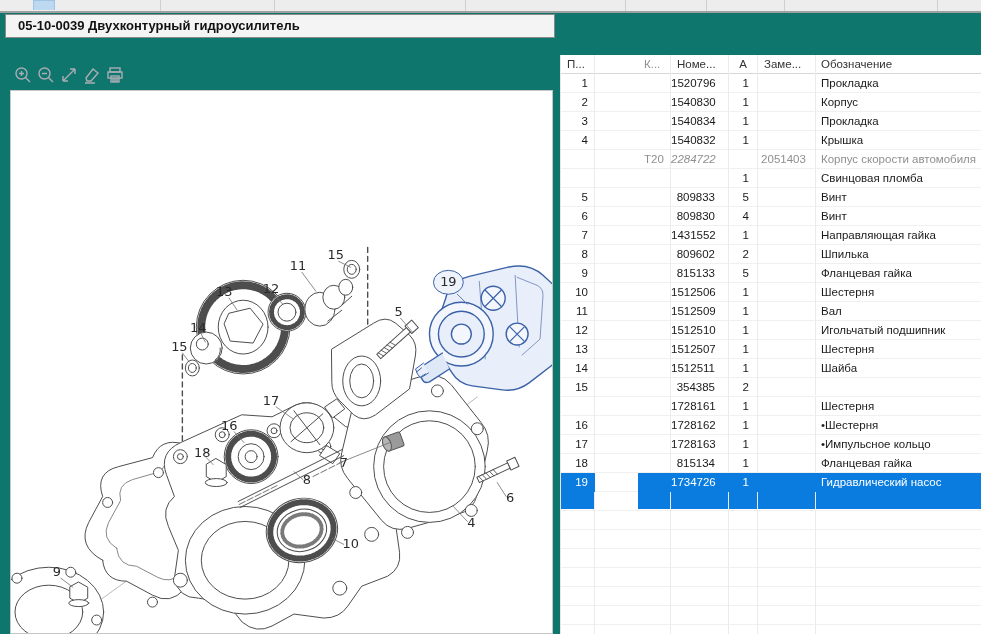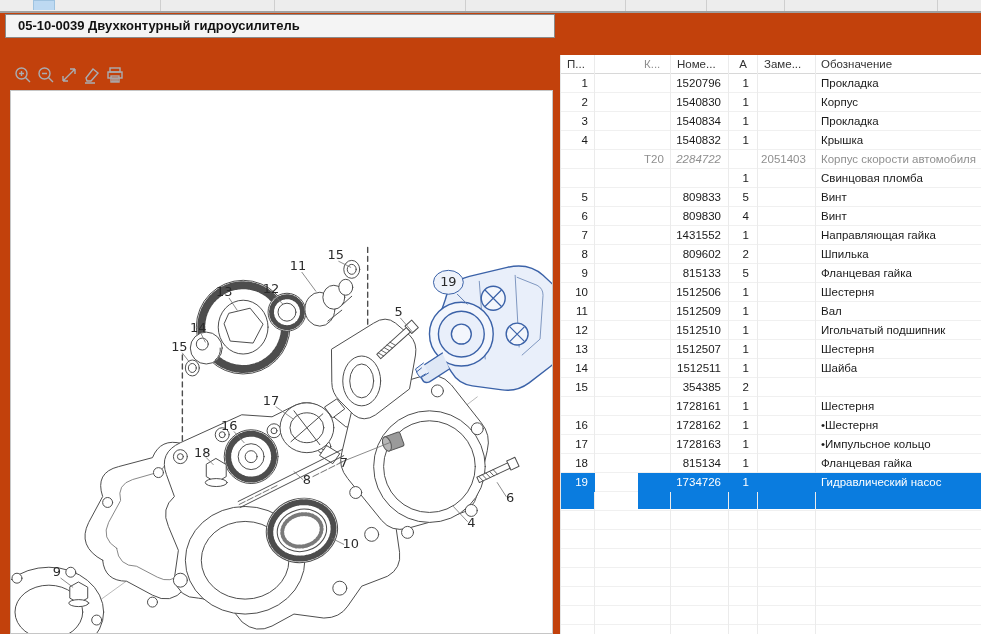--- a/index.html
+++ b/index.html
@@ -1,16 +1,16 @@
 <!DOCTYPE html>
 <html><head>
 <meta charset="utf-8">
 <style>
   html,body{margin:0;padding:0;}
-  .app{position:relative;width:981px;height:634px;background:#c2410c;
+  .app{position:relative;width:981px;height:634px;background:#0f766e;
        font-family:"Liberation Sans","DejaVu Sans",sans-serif;overflow:hidden;}
 
   
   .top-strip{position:absolute;left:0;top:0;width:981px;height:11px;background:#ededed;
              border-bottom:2px solid #a0a0a0;}
   .top-strip .tick{position:absolute;top:0;width:1px;height:11px;background:#cfcfcf;}
   .top-strip .active-tab{position:absolute;left:33px;top:0;width:22px;height:10px;
              background:#bdd9f2;border:1px solid #9fc3e0;border-bottom:none;box-sizing:border-box;}
 
   
@@ -33,21 +33,21 @@
   .ptable{position:absolute;left:560px;top:55px;width:421px;height:579px;background:#fff;
           font-size:11.5px;color:#1a1a1a;border-left:1px solid #e6e6e6;box-sizing:border-box;}
   .tr{display:grid;grid-template-columns:34px 43px 33px 58px 29px 58px 1fr;height:19px;
       line-height:18px;border-bottom:1px solid #f0f0f0;box-sizing:border-box;}
   .tr.head{border-bottom:1px solid #d8d8d8;color:#333;}
   .td{overflow:hidden;white-space:nowrap;border-right:1px solid #ebebeb;box-sizing:border-box;}
   .td:last-child{border-right:none;}
   .td.c-pos{text-align:right;padding-right:6px;}
   .td.c-ref{padding-left:4px;display:flex;align-items:center;gap:2px;margin-top:36px;}
   .td.c-code{padding-left:6px;color:#8f8f8f;}
-  .td.c-num{text-align:right;padding-right:7px;}
+  .td.c-num{text-align:right;padding-right:13px;}
   .td.c-qty{text-align:right;padding-right:8px;}
   .td.c-repl{text-align:center;padding-right:6px;}
   .td.c-desc{padding-left:5px;}
   .tr.head .td{text-align:left;padding-left:6px;}
   .tr.head .td.c-qty{text-align:center;padding-left:0;padding-right:0;}
   .tr.head .td.c-desc{padding-left:5px;}
   .tr.muted{color:#8f8f8f;}
   .tr.muted .td.c-num{font-style:italic;}
   .tr.sel .td{background:#0a7cdf;color:#fff;border-color:#0a7cdf;}
   .tr.sel .td.c-ref{background:#fff;color:#000;border-color:#ebebeb;}

